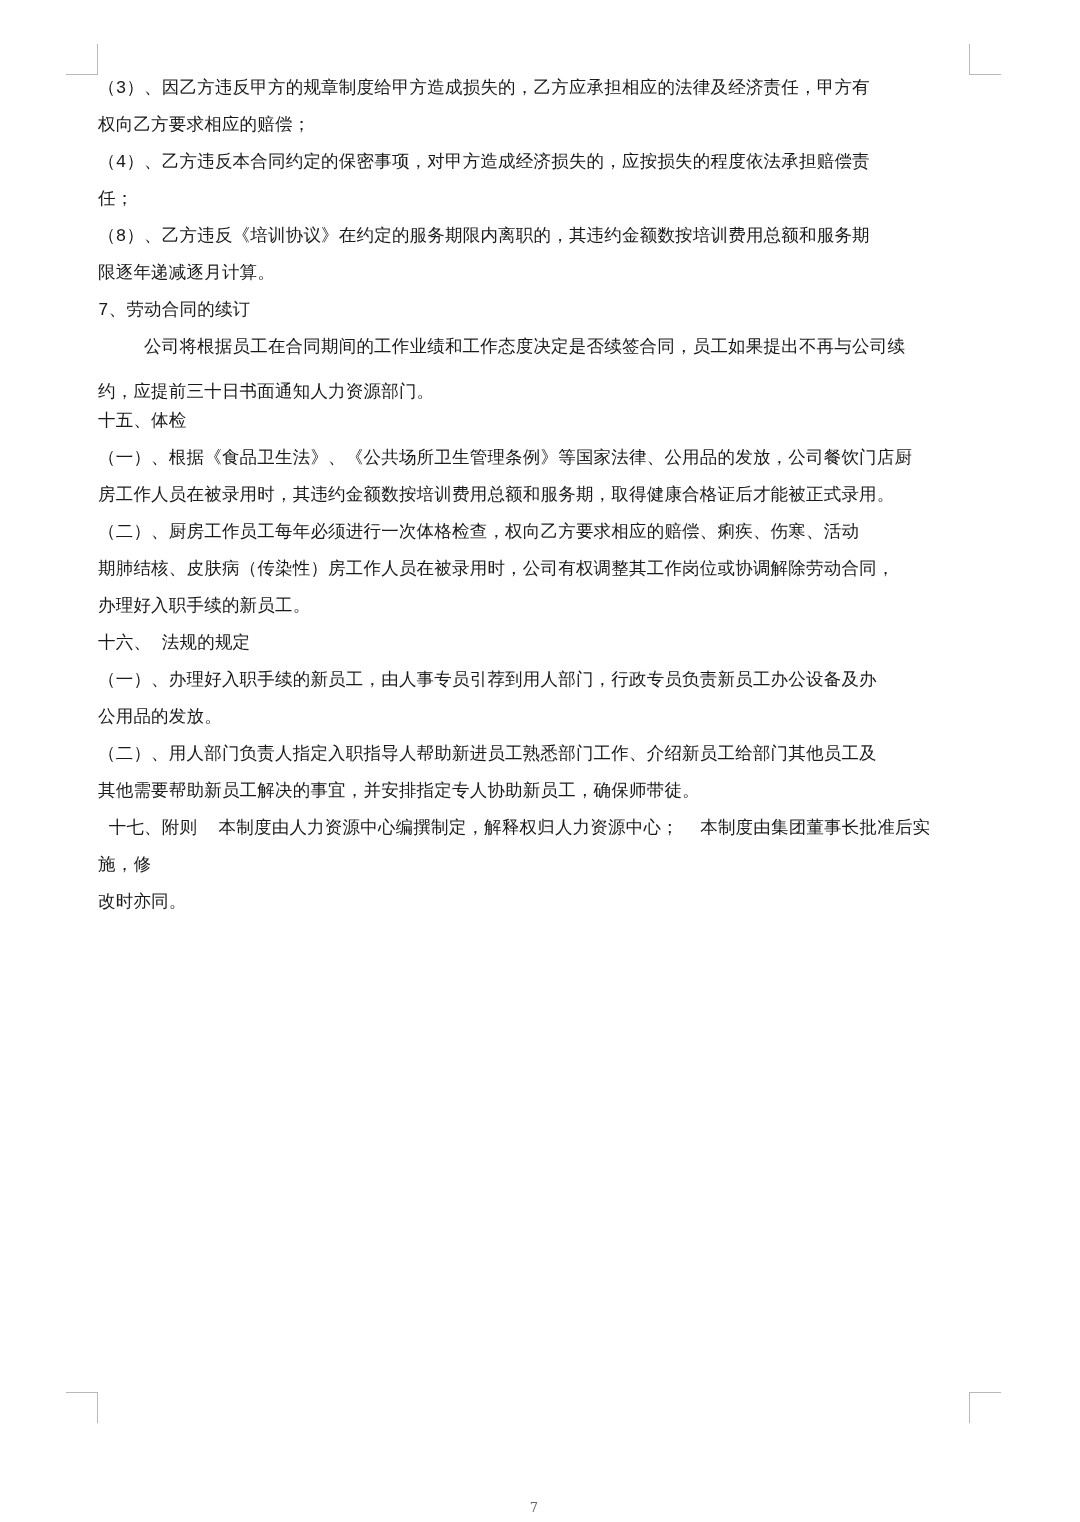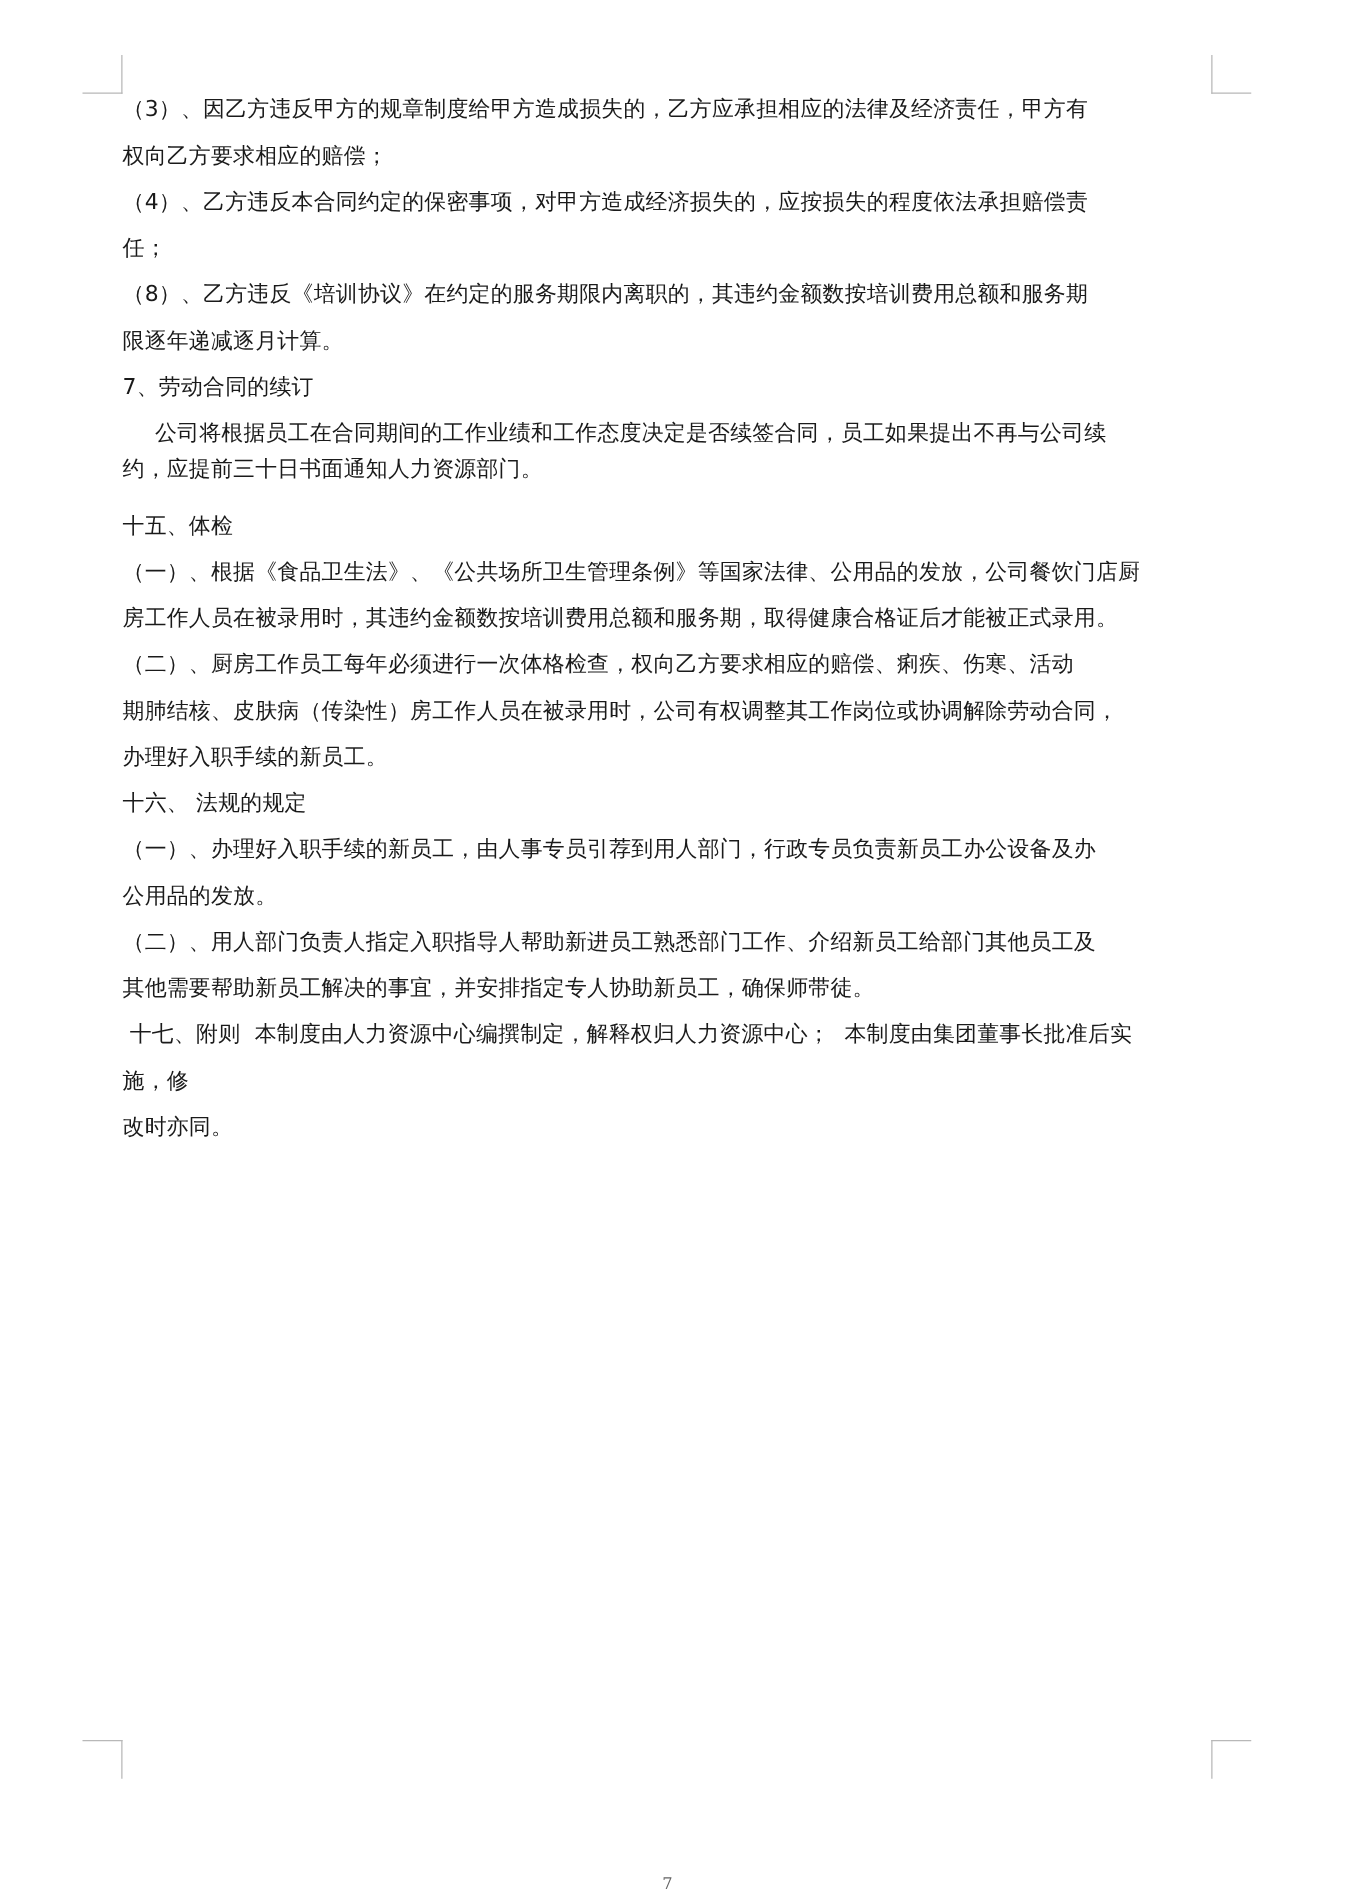--- a/index.html
+++ b/index.html
@@ -3,43 +3,43 @@
 <meta charset="utf-8">
 <style>
   html, body { margin:0; padding:0; background:#ffffff; }
   body { width:1080px; height:1522px; position:relative; overflow:hidden;
          font-family:"DejaVu Sans","Liberation Sans",sans-serif; color:#1a1a1a; }
   .corner { position:absolute; width:31px; height:30px; border-color:#b8b8b8; border-style:solid; border-width:0; }
   .tl { left:66px; top:44px; border-right-width:1.5px; border-bottom-width:1.5px; }
   .tr { left:969px; top:44px; border-left-width:1.5px; border-bottom-width:1.5px; }
   .bl { left:66px; top:1392px; border-right-width:1.5px; border-top-width:1.5px; }
   .br { left:969px; top:1392px; border-left-width:1.5px; border-top-width:1.5px; }
-  .line { position:absolute; left:98px; font-size:17.5px; line-height:24px; white-space:nowrap; letter-spacing:0.2px; }
+  .line { position:absolute; left:98px; font-size:17.5px; line-height:24px; white-space:nowrap; letter-spacing:0.2px;font-family:Liberation Mono, monospace; }
   .page-num { position:absolute; left:0; width:1068px; top:1500px; text-align:center;
               font-family:"DejaVu Serif","Liberation Serif",serif; font-size:13px; color:#666; }
 </style>
 </head>
 <body>
 
 <div>
   <div class="corner tl"></div>
   <div class="corner tr"></div>
   <div class="corner bl"></div>
   <div class="corner br"></div>
 
   <div id="body-text">
     <div class="line" style="top:76px">（3）、因乙方违反甲方的规章制度给甲方造成损失的，乙方应承担相应的法律及经济责任，甲方有</div>
     <div class="line" style="top:113px">权向乙方要求相应的赔偿；</div>
     <div class="line" style="top:150px">（4）、乙方违反本合同约定的保密事项，对甲方造成经济损失的，应按损失的程度依法承担赔偿责</div>
     <div class="line" style="top:187px">任；</div>
     <div class="line" style="top:224px">（8）、乙方违反《培训协议》在约定的服务期限内离职的，其违约金额数按培训费用总额和服务期</div>
     <div class="line" style="top:261px">限逐年递减逐月计算。</div>
     <div class="line" style="top:298px">7、劳动合同的续订</div>
-    <div class="line" style="top:335px; left:124px">公司将根据员工在合同期间的工作业绩和工作态度决定是否续签合同，员工如果提出不再与公司续</div>
-    <div class="line" style="top:364px">约，应提前三十日书面通知人力资源部门。</div>
+    <div class="line" style="top:335px; left:144px">公司将根据员工在合同期间的工作业绩和工作态度决定是否续签合同，员工如果提出不再与公司续</div>
+    <div class="line" style="top:380px">约，应提前三十日书面通知人力资源部门。</div>
     <div class="line" style="top:409px">十五、体检</div>
     <div class="line" style="top:446px">（一）、根据《食品卫生法》、《公共场所卫生管理条例》等国家法律、公用品的发放，公司餐饮门店厨</div>
     <div class="line" style="top:483px">房工作人员在被录用时，其违约金额数按培训费用总额和服务期，取得健康合格证后才能被正式录用。</div>
     <div class="line" style="top:520px">（二）、厨房工作员工每年必须进行一次体格检查，权向乙方要求相应的赔偿、痢疾、伤寒、活动</div>
     <div class="line" style="top:557px">期肺结核、皮肤病（传染性）房工作人员在被录用时，公司有权调整其工作岗位或协调解除劳动合同，</div>
     <div class="line" style="top:594px">办理好入职手续的新员工。</div>
     <div class="line" style="top:631px">十六、 法规的规定</div>
     <div class="line" style="top:668px">（一）、办理好入职手续的新员工，由人事专员引荐到用人部门，行政专员负责新员工办公设备及办</div>
     <div class="line" style="top:705px">公用品的发放。</div>
     <div class="line" style="top:742px">（二）、用人部门负责人指定入职指导人帮助新进员工熟悉部门工作、介绍新员工给部门其他员工及</div>

